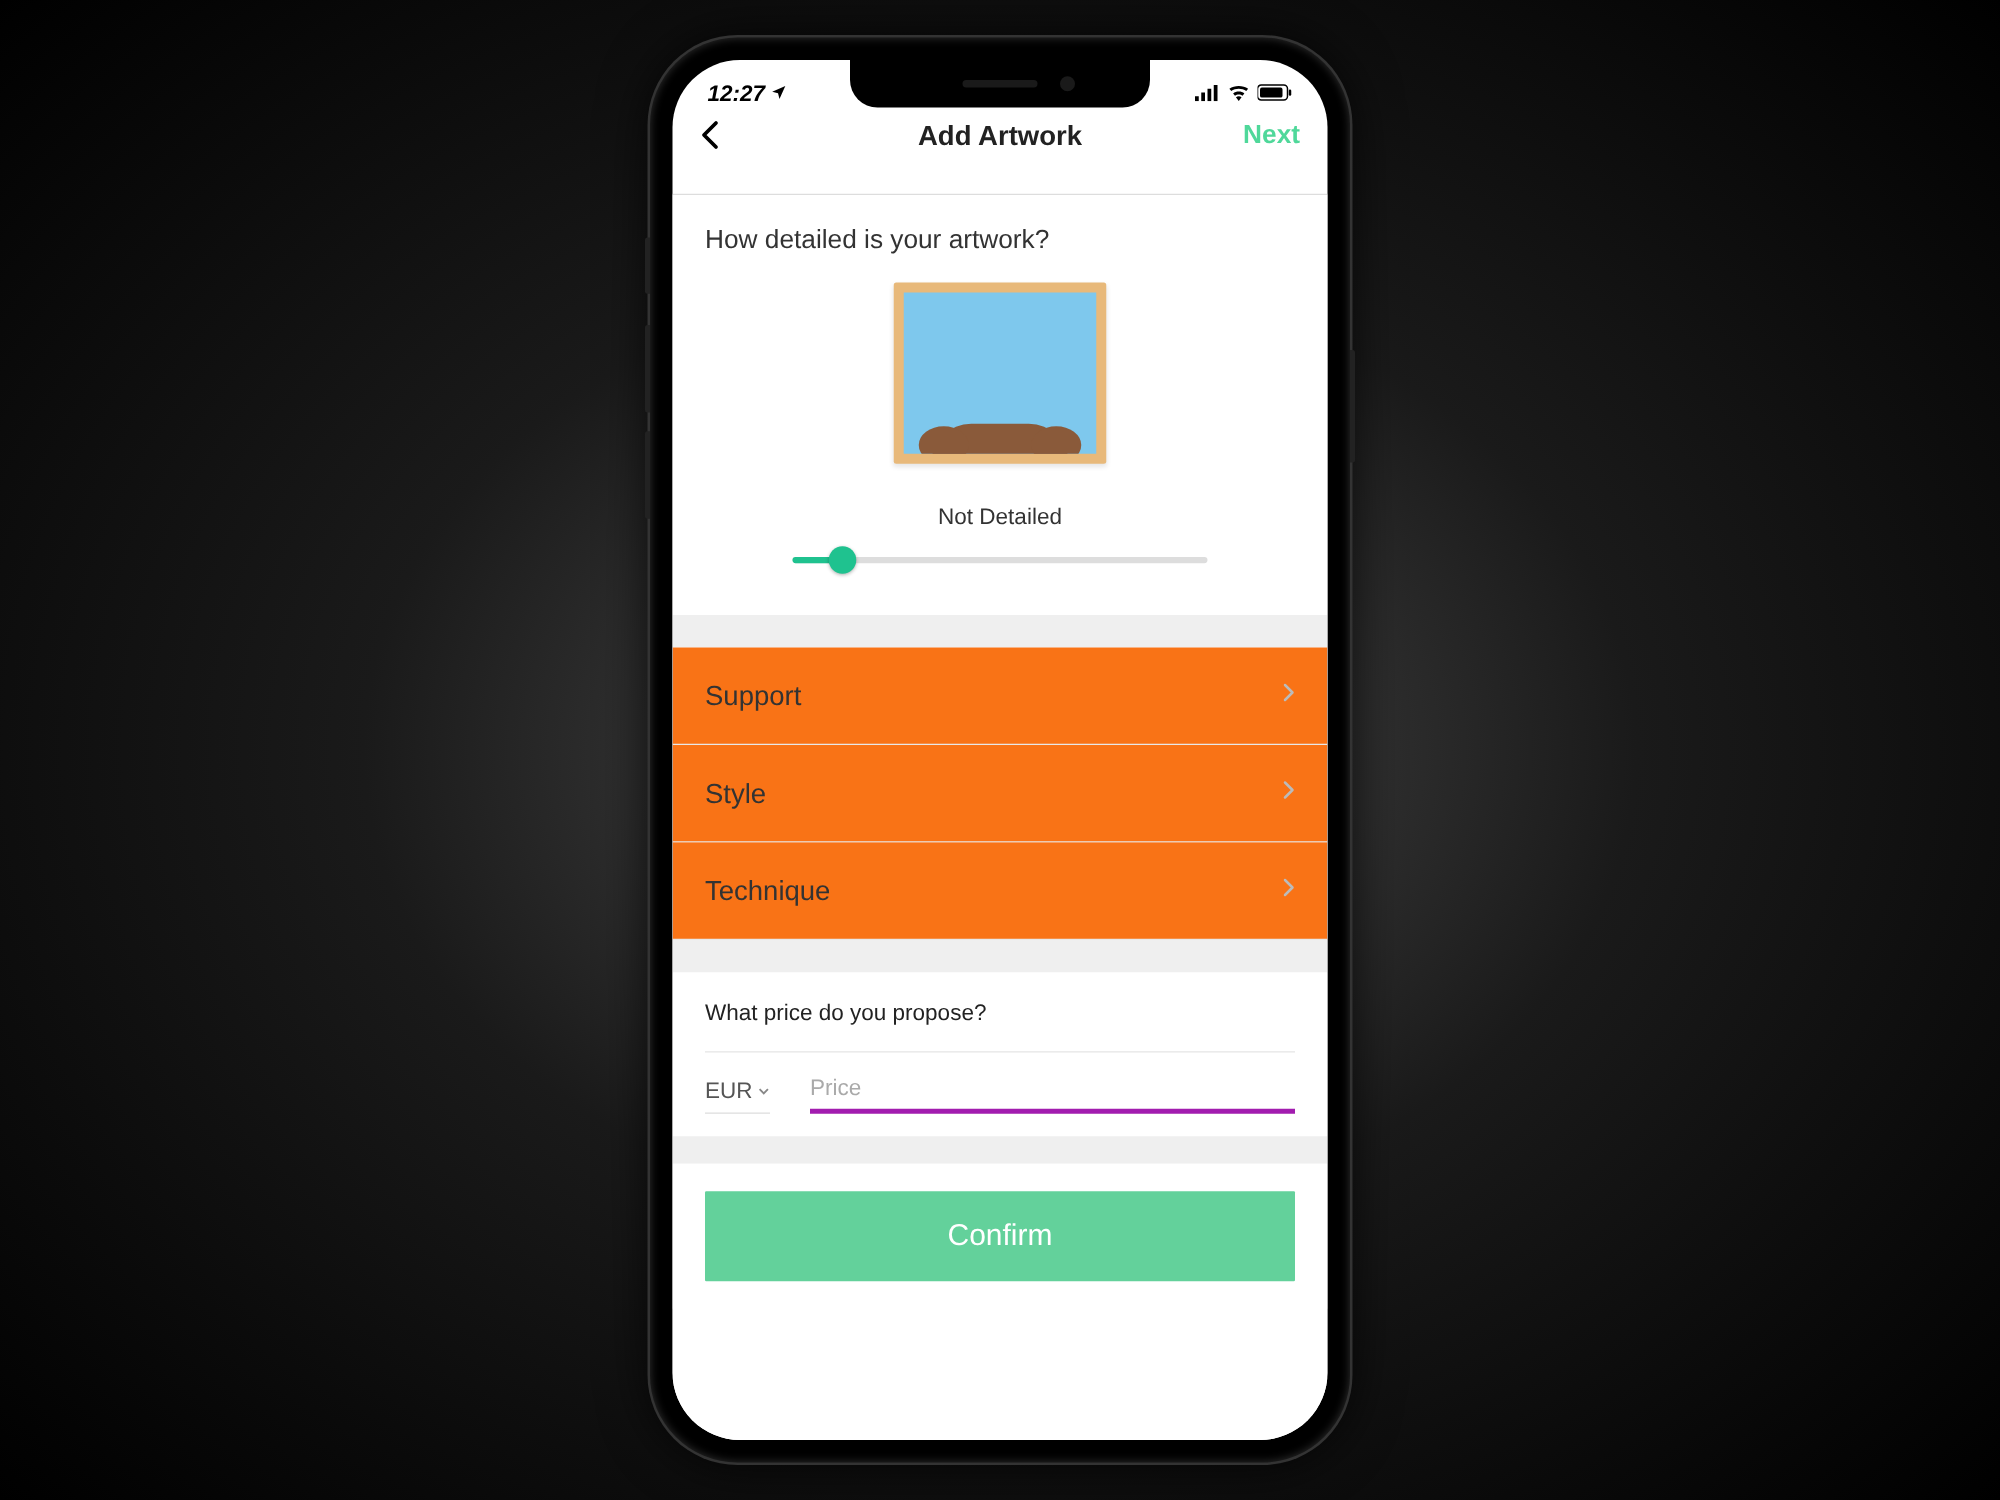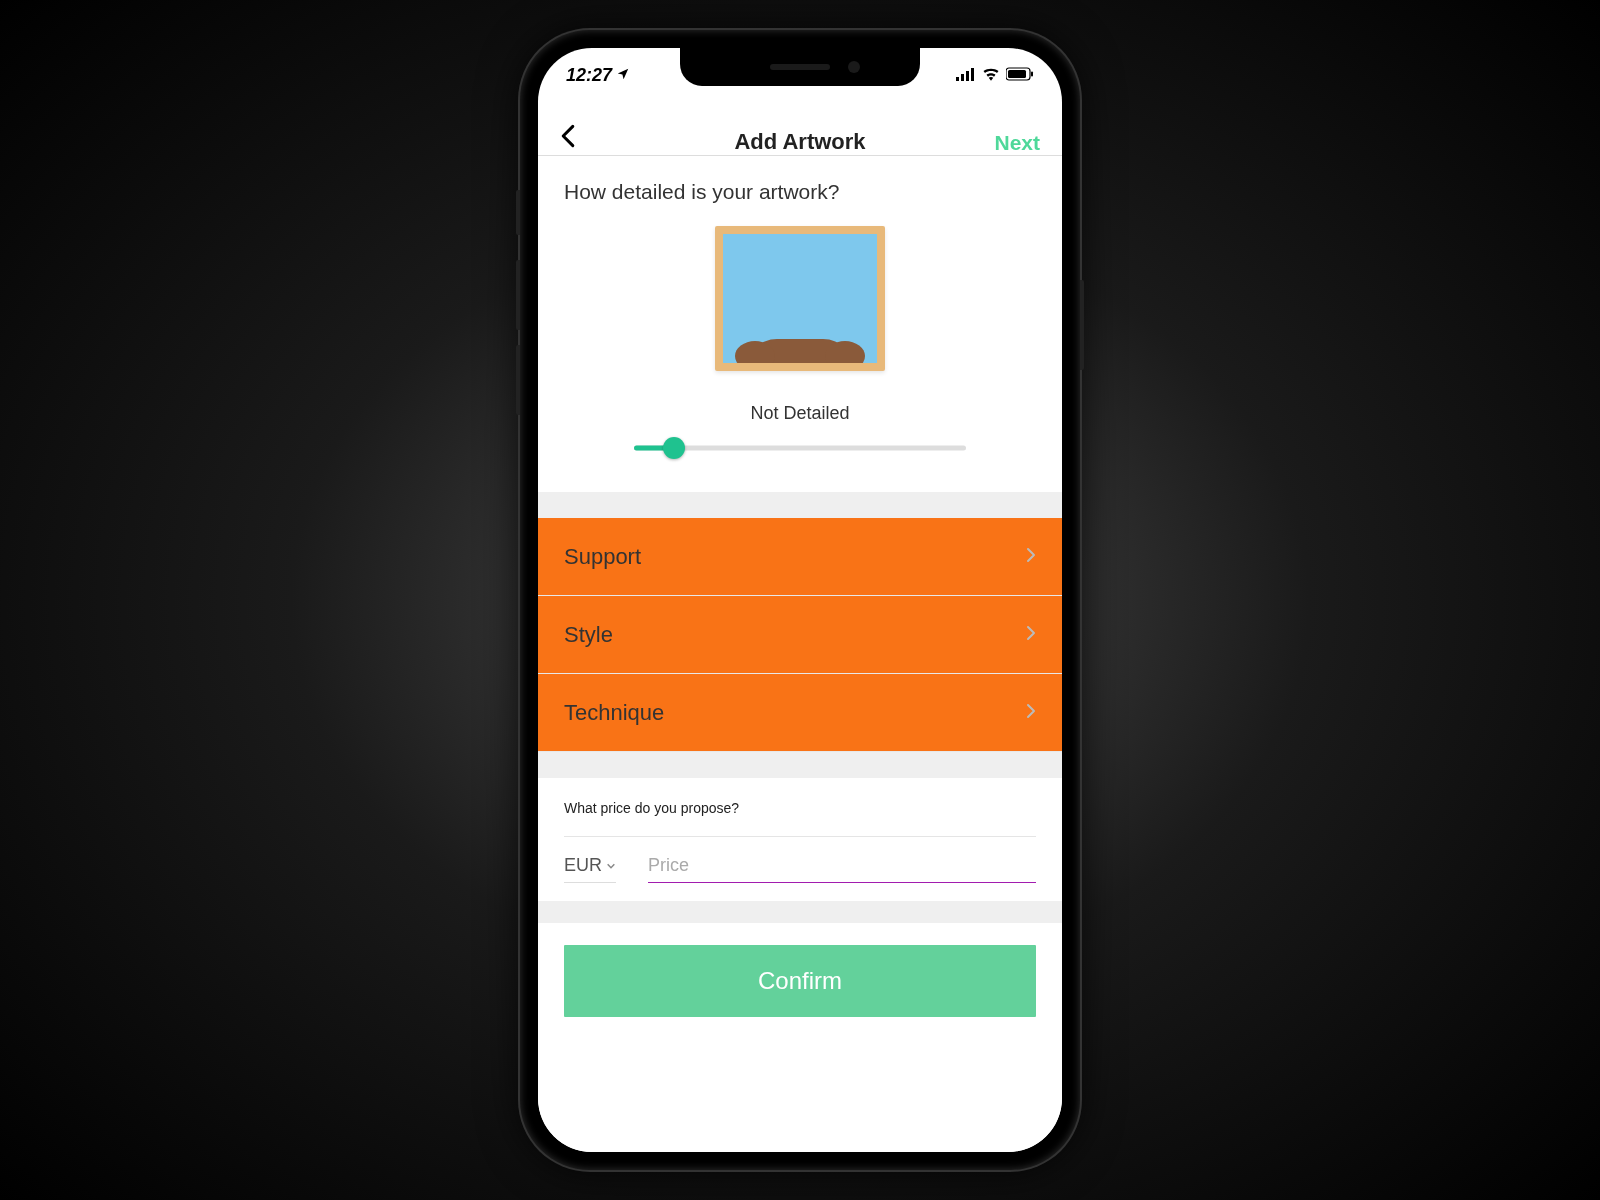--- a/index.html
+++ b/index.html
@@ -65,21 +65,21 @@
       font-size: 18px;
       font-weight: 600;
       color: #000;
       font-style: italic;
     }
     .status-left { display: flex; align-items: center; gap: 4px; padding-top: 6px; }
     .status-right { display: flex; align-items: center; gap: 6px; padding-top: 6px; }
     .nav-bar {
       height: 60px;
       display: flex;
-      align-items: flex-end;
+      align-items: flex-start;
       justify-content: space-between;
       padding: 0 22px;
       border-bottom: 1px solid #ddd;
     }
     .back-btn { font-size: 26px; color: #000; width: 60px; cursor: pointer; font-weight: 300; }
     .nav-title { font-size: 22px; font-weight: 600; color: #222; }
     .next-btn { font-size: 21px; font-weight: 600; color: #4fd89a; width: 60px; text-align: right; cursor: pointer; }
     .content { height: calc(100% - 108px); overflow: hidden; background: #fff; }
     .section { background: #fff; padding: 24px 26px 22px; }
     .question { font-size: 21px; color: #333; font-weight: 500; }
@@ -119,24 +119,24 @@
       align-items: center;
       justify-content: space-between;
       padding: 0 26px;
       border-bottom: 1px solid #e8e8e8;
       background: #f97316;
       cursor: pointer;
     }
     .list-row-label { font-size: 22px; color: #333; font-weight: 400; }
     .chevron { color: #bbb; font-size: 20px; }
     .price-section { background: #fff; padding: 22px 26px 8px; }
-    .price-q { font-size: 14px; color: #222; font-weight: 500; border-bottom: 1px solid #e5e5e5; padding-bottom: 20px; }
+    .price-q { font-size: 18px; color: #222; font-weight: 500; border-bottom: 1px solid #e5e5e5; padding-bottom: 20px; }
     .price-row { display: flex; gap: 32px; padding: 18px 0 10px; }
     .currency-sel { display: flex; align-items: center; gap: 4px; font-size: 18px; color: #555; cursor: pointer; border-bottom: 1px solid #ddd; padding-bottom: 6px; }
-    .price-input { flex: 1; border: none; border-bottom: 1px solid #a21caf; font-size: 18px; padding: 0 0 6px; outline: none; color: #333; }
+    .price-input { flex: 1; border: none; border-bottom: 4px solid #a21caf; font-size: 18px; padding: 0 0 6px; outline: none; color: #333; }
     .price-input::placeholder { color: #aaa; }
     .confirm-wrap { padding: 22px 26px; background: #fff; }
     .confirm-btn {
       width: 100%; height: 72px;
       background: #63d19b;
       color: #fff;
       font-size: 24px;
       font-weight: 500;
       border: none;
       border-radius: 1px;

